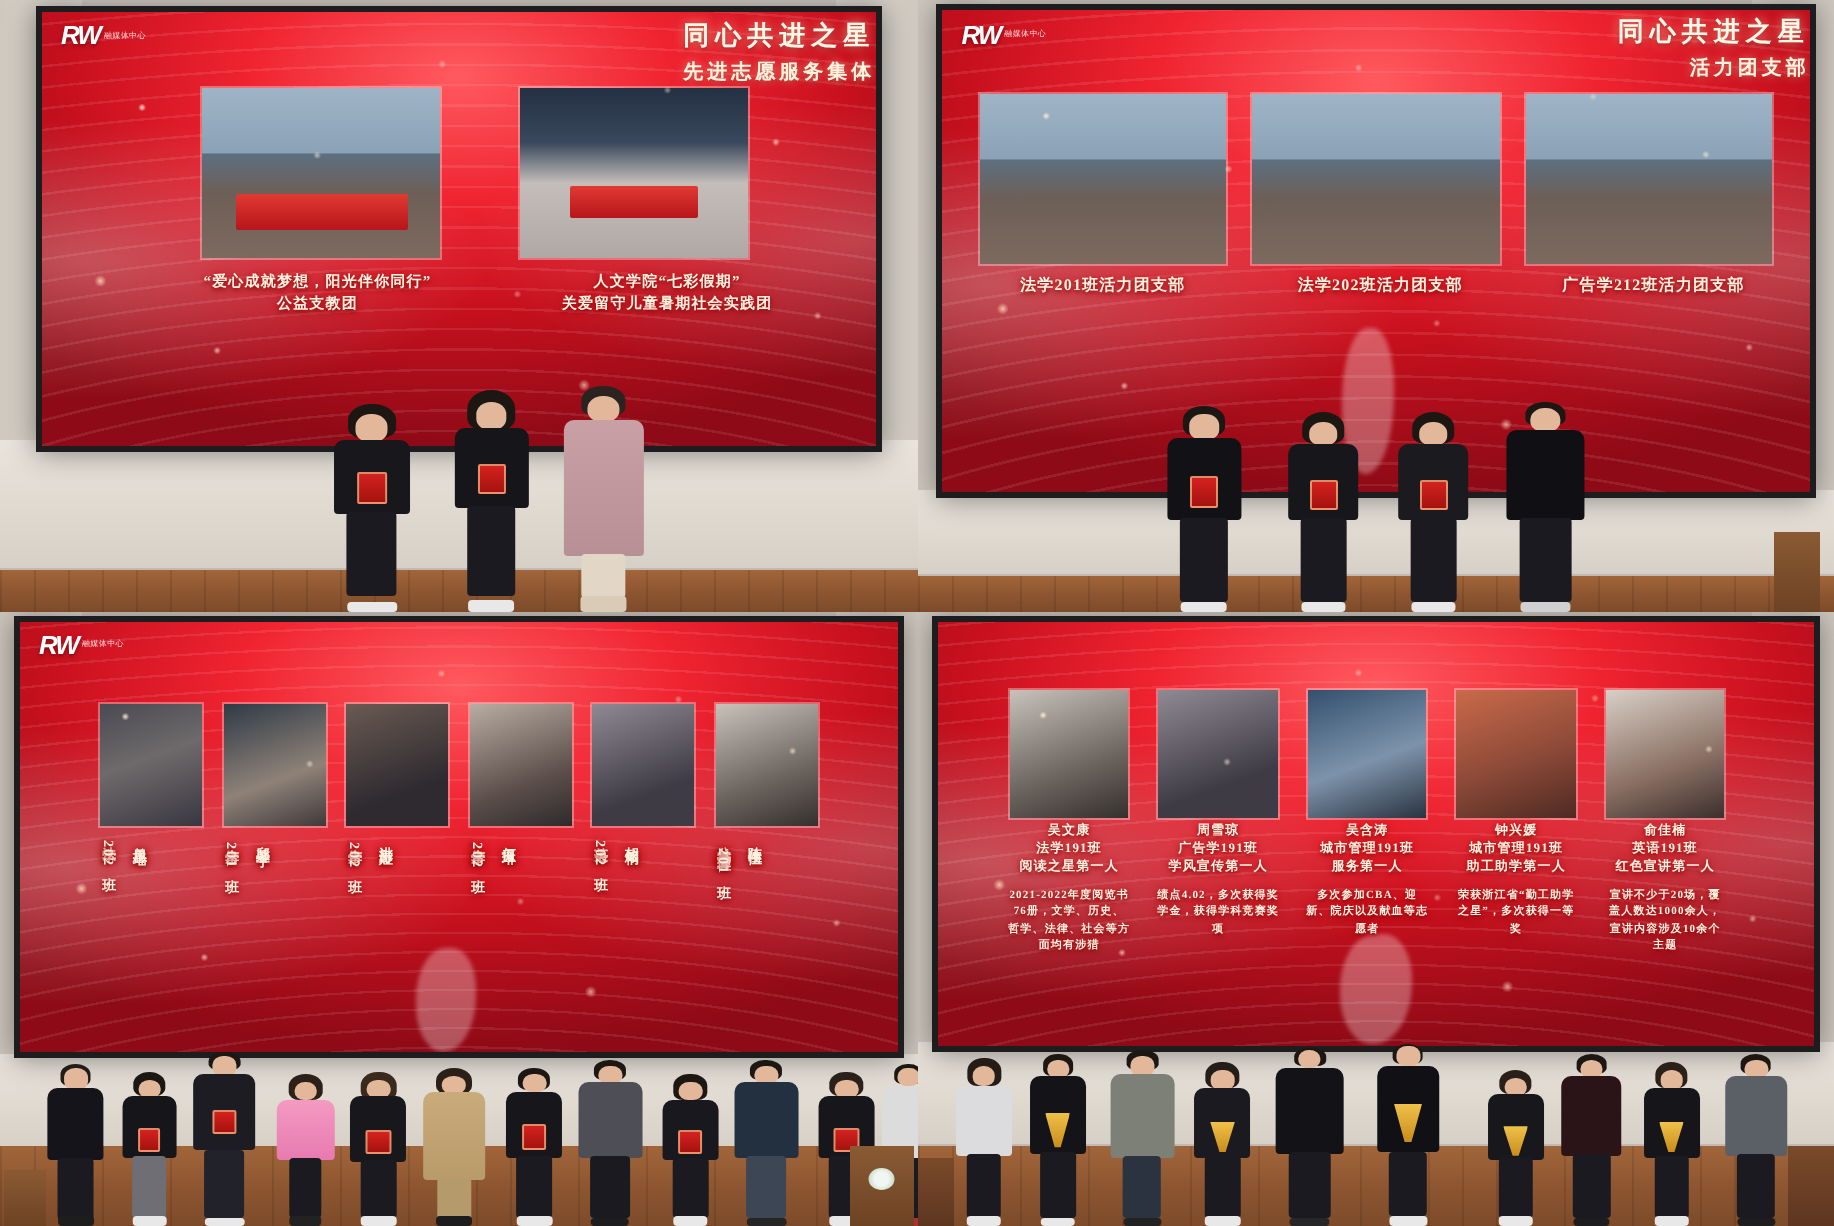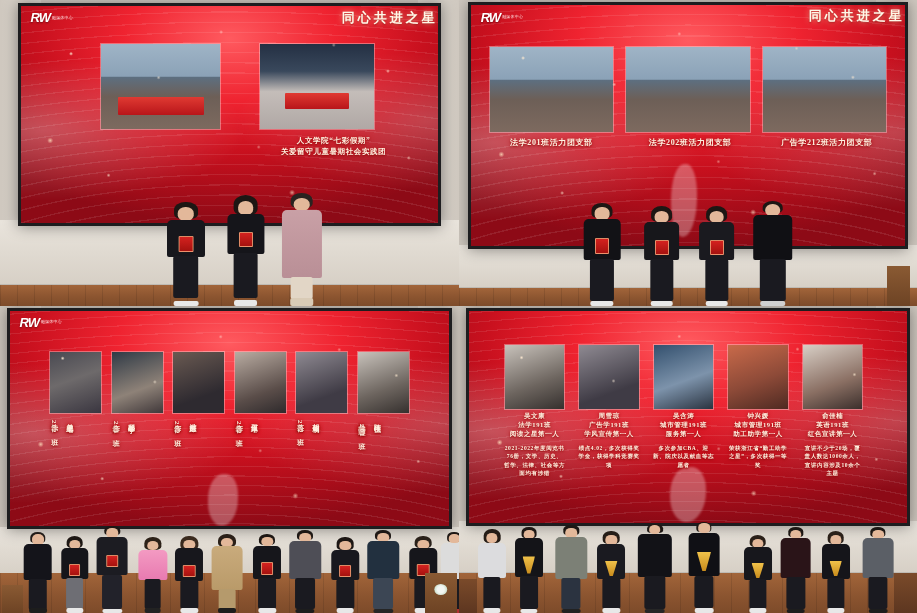--- a/index.html
+++ b/index.html
@@ -226,31 +226,36 @@
     </div>
 
     <div class="screen" style="left:4%;top:1%;width:92%;height:73%">
       <div class="logo">
         <span class="logo-mark" style="font-size:13px">RW</span>
         <span class="logo-sub">融媒体中心</span>
       </div>
 
       <div class="headline" style="top:1.5%">
         <div class="big" style="font-size:13px">同心共进之星</div>
+        <div class="small" style="font-size:10px;margin-top:2px">先进志愿服务集体</div>
       </div>
 
       <div class="tile" style="left:19%;top:17%;width:29%;height:40%">
         <div class="ph-class"></div>
         <div class="ph-banner"></div>
       </div>
       <div class="tile" style="left:57%;top:17%;width:28%;height:40%">
         <div class="ph-group"></div>
         <div class="ph-banner" style="left:22%;right:22%;bottom:24%;height:18%"></div>
       </div>
 
+      <div class="cap" style="left:10%;width:46%;top:60%;font-size:7.5px">
+        <div>“爱心成就梦想，阳光伴你同行”</div>
+        <div>公益支教团</div>
+      </div>
       <div class="cap" style="left:52%;width:46%;top:60%;font-size:7.5px">
         <div>人文学院“七彩假期”</div>
         <div>关爱留守儿童暑期社会实践团</div>
       </div>
     </div>
 
     <div class="people" style="height:46%">
       <div class="person" style="left:36%;width:9%;height:74%">
         <div class="hair" style="top:0;width:58%;height:16%"></div>
         <div class="head" style="top:5%;width:40%;height:13%"></div>
@@ -286,20 +291,21 @@
     </div>
 
     <div class="screen" style="left:2%;top:0.5%;width:96%;height:81%">
       <div class="logo">
         <span class="logo-mark" style="font-size:13px">RW</span>
         <span class="logo-sub">融媒体中心</span>
       </div>
 
       <div class="headline" style="top:1%">
         <div class="big" style="font-size:13px">同心共进之星</div>
+        <div class="small" style="font-size:10px;margin-top:2px">活力团支部</div>
       </div>
 
       <div class="tile" style="left:4%;top:17%;width:29%;height:36%">
           <div class="ph-class"></div>
         </div>
       <div class="tile" style="left:35.5%;top:17%;width:29%;height:36%">
           <div class="ph-class"></div>
         </div>
       <div class="tile" style="left:67%;top:17%;width:29%;height:36%">
           <div class="ph-class"></div>

